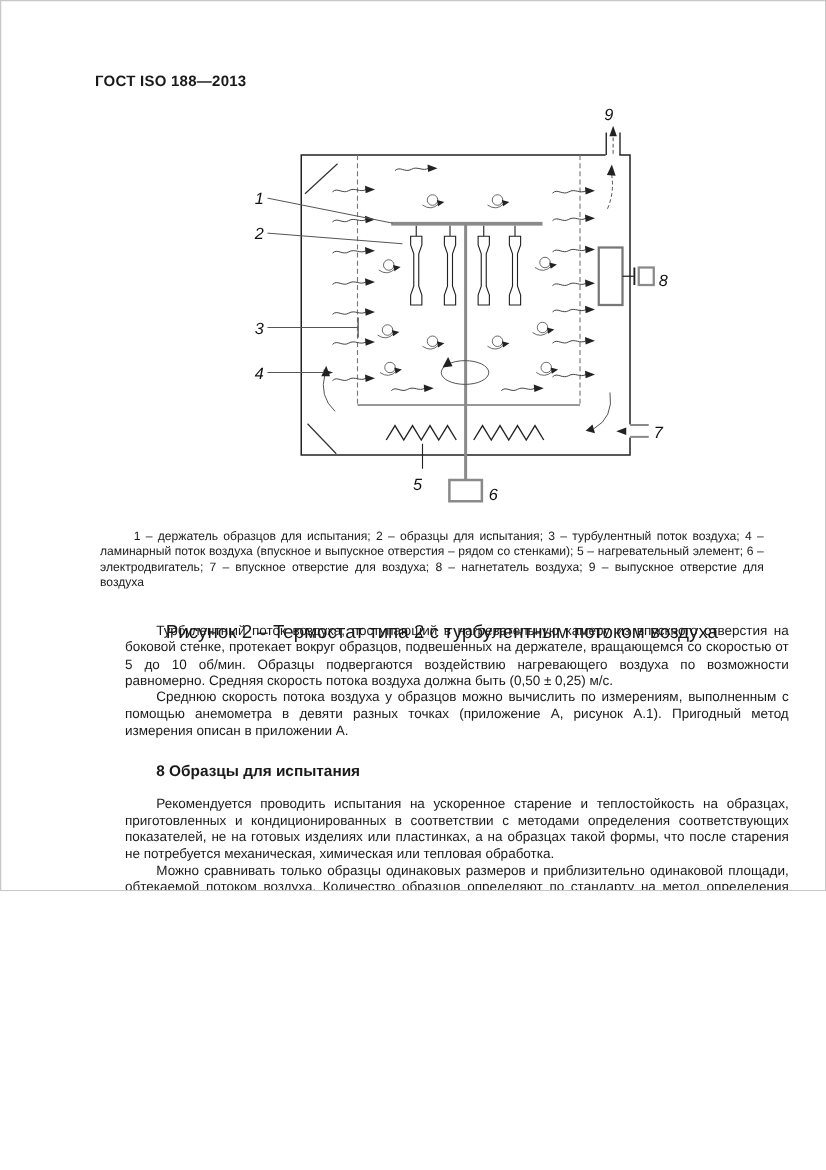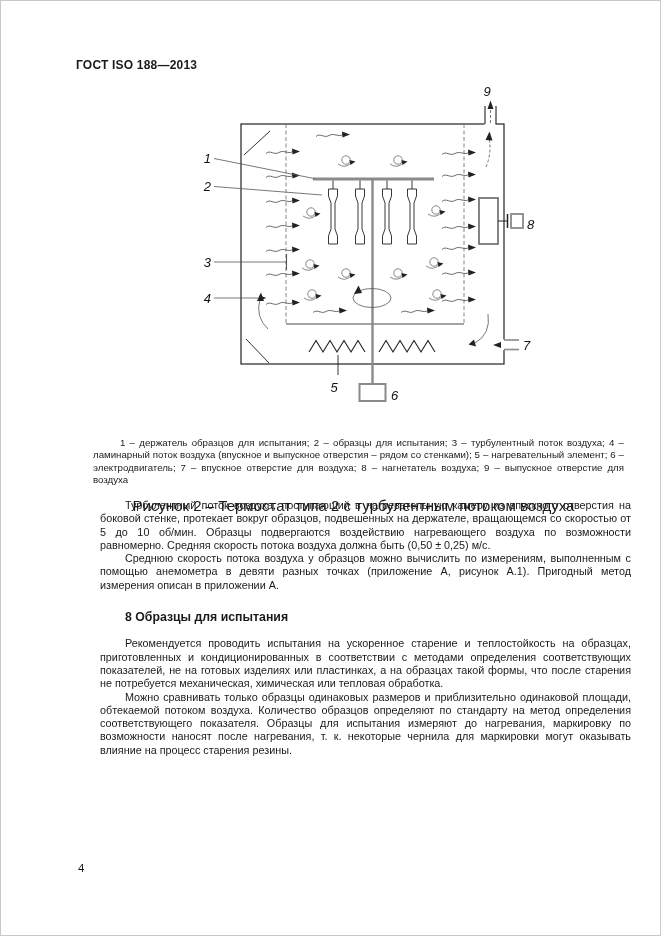--- a/index.html
+++ b/index.html
@@ -1,39 +1,39 @@
 <!DOCTYPE html>
 <html lang="ru"><head>
 <meta charset="utf-8">
 <style>
   html,body{margin:0;padding:0;background:#ffffff;}
   .page{
     position:relative;
-    width:661px;height:936px;
+    width:661px;height:713px;
     background:#ffffff;
     border:1px solid #c8c8c8;
     box-sizing:border-box;
     font-family:"Liberation Sans","DejaVu Sans",sans-serif;
     color:#1a1a1a;
     overflow:hidden;
   }
   .doc-header{
     position:absolute;left:75px;top:57px;
     font-size:12px;font-weight:bold;letter-spacing:.2px;
   }
   .figure-wrap{position:absolute;left:190px;top:78px;width:365px;height:338px;}
   svg{display:block;}
   svg text.lbl{
     font-family:"Liberation Sans","DejaVu Sans",sans-serif;
     font-style:italic;font-size:13px;fill:#111;
   }
   .legend{
     position:absolute;left:75px;top:419px;width:531px;
     font-size:9.7px;line-height:12.4px;text-align:justify;
-    text-indent:27px;margin:17px;
+    text-indent:27px;margin:4px;
   }
   .fig-caption{
     position:absolute;left:75px;top:484px;width:531px;
     font-size:15px;text-align:center;margin:12px;
   }
   .body-text{
     position:absolute;left:75px;top:498px;width:531px;
     font-size:10.8px;line-height:13.3px;text-align:justify;margin-left:24px;
   }
   .body-text p{margin:0;text-indent:25px;}

